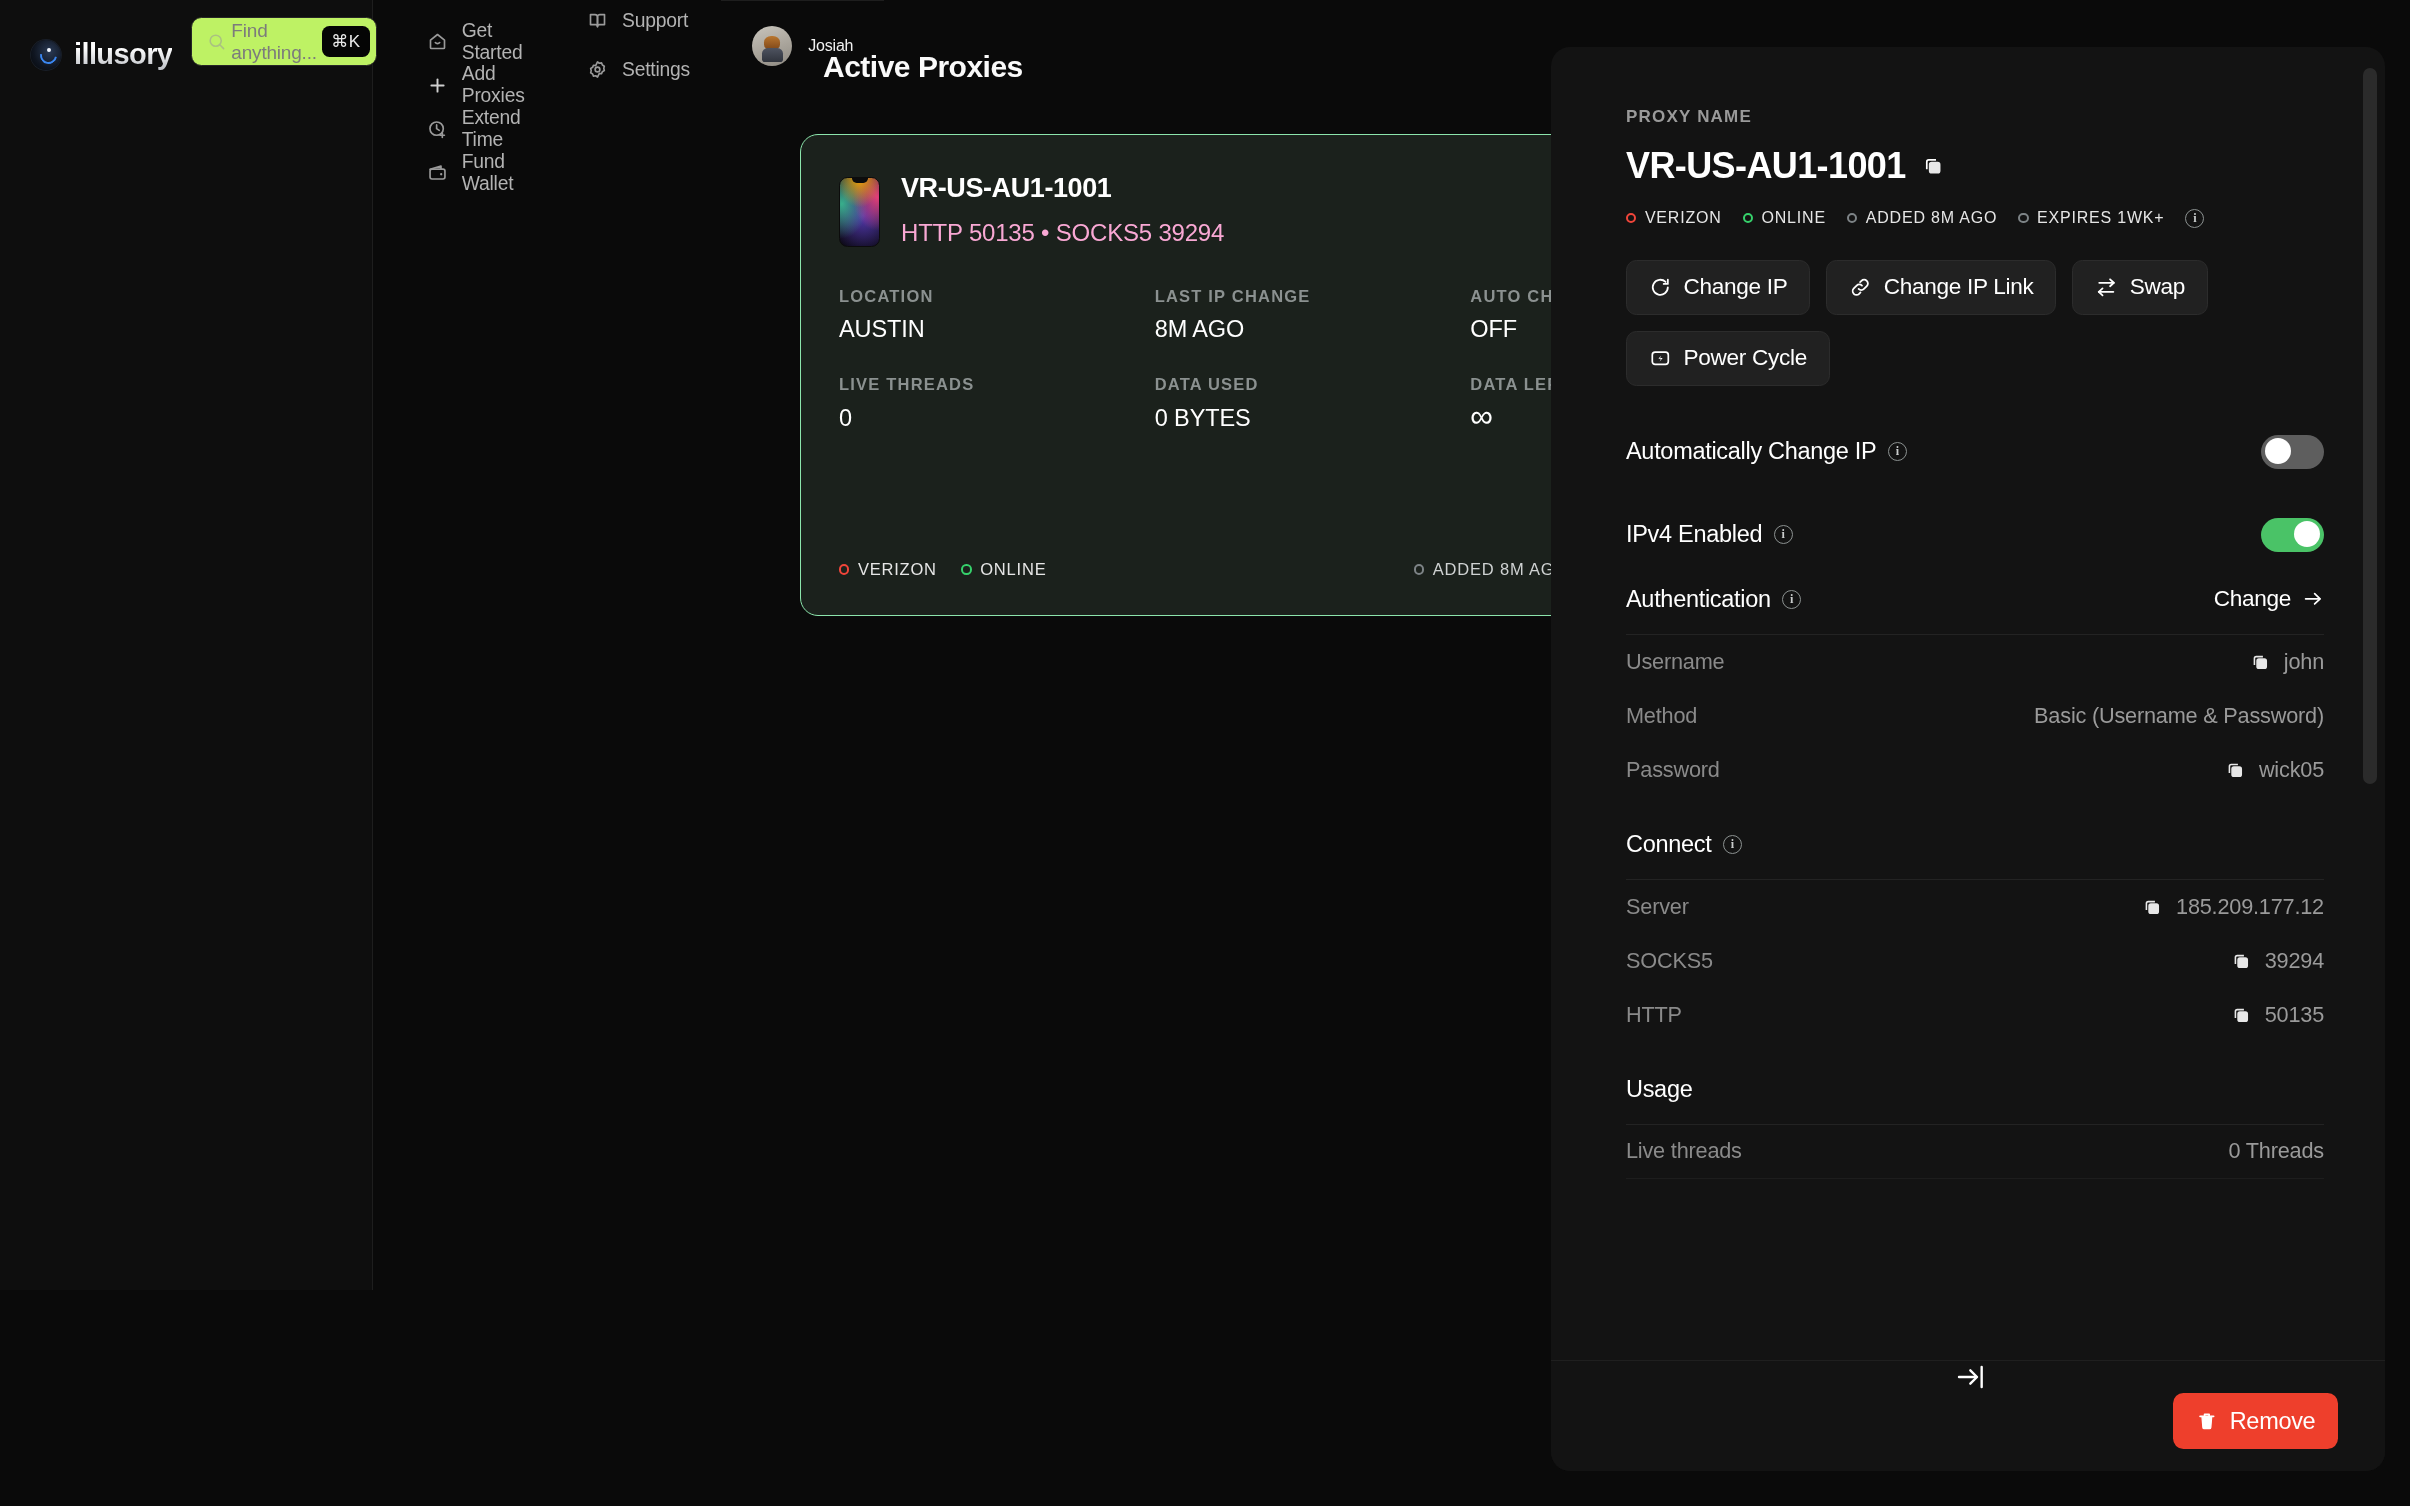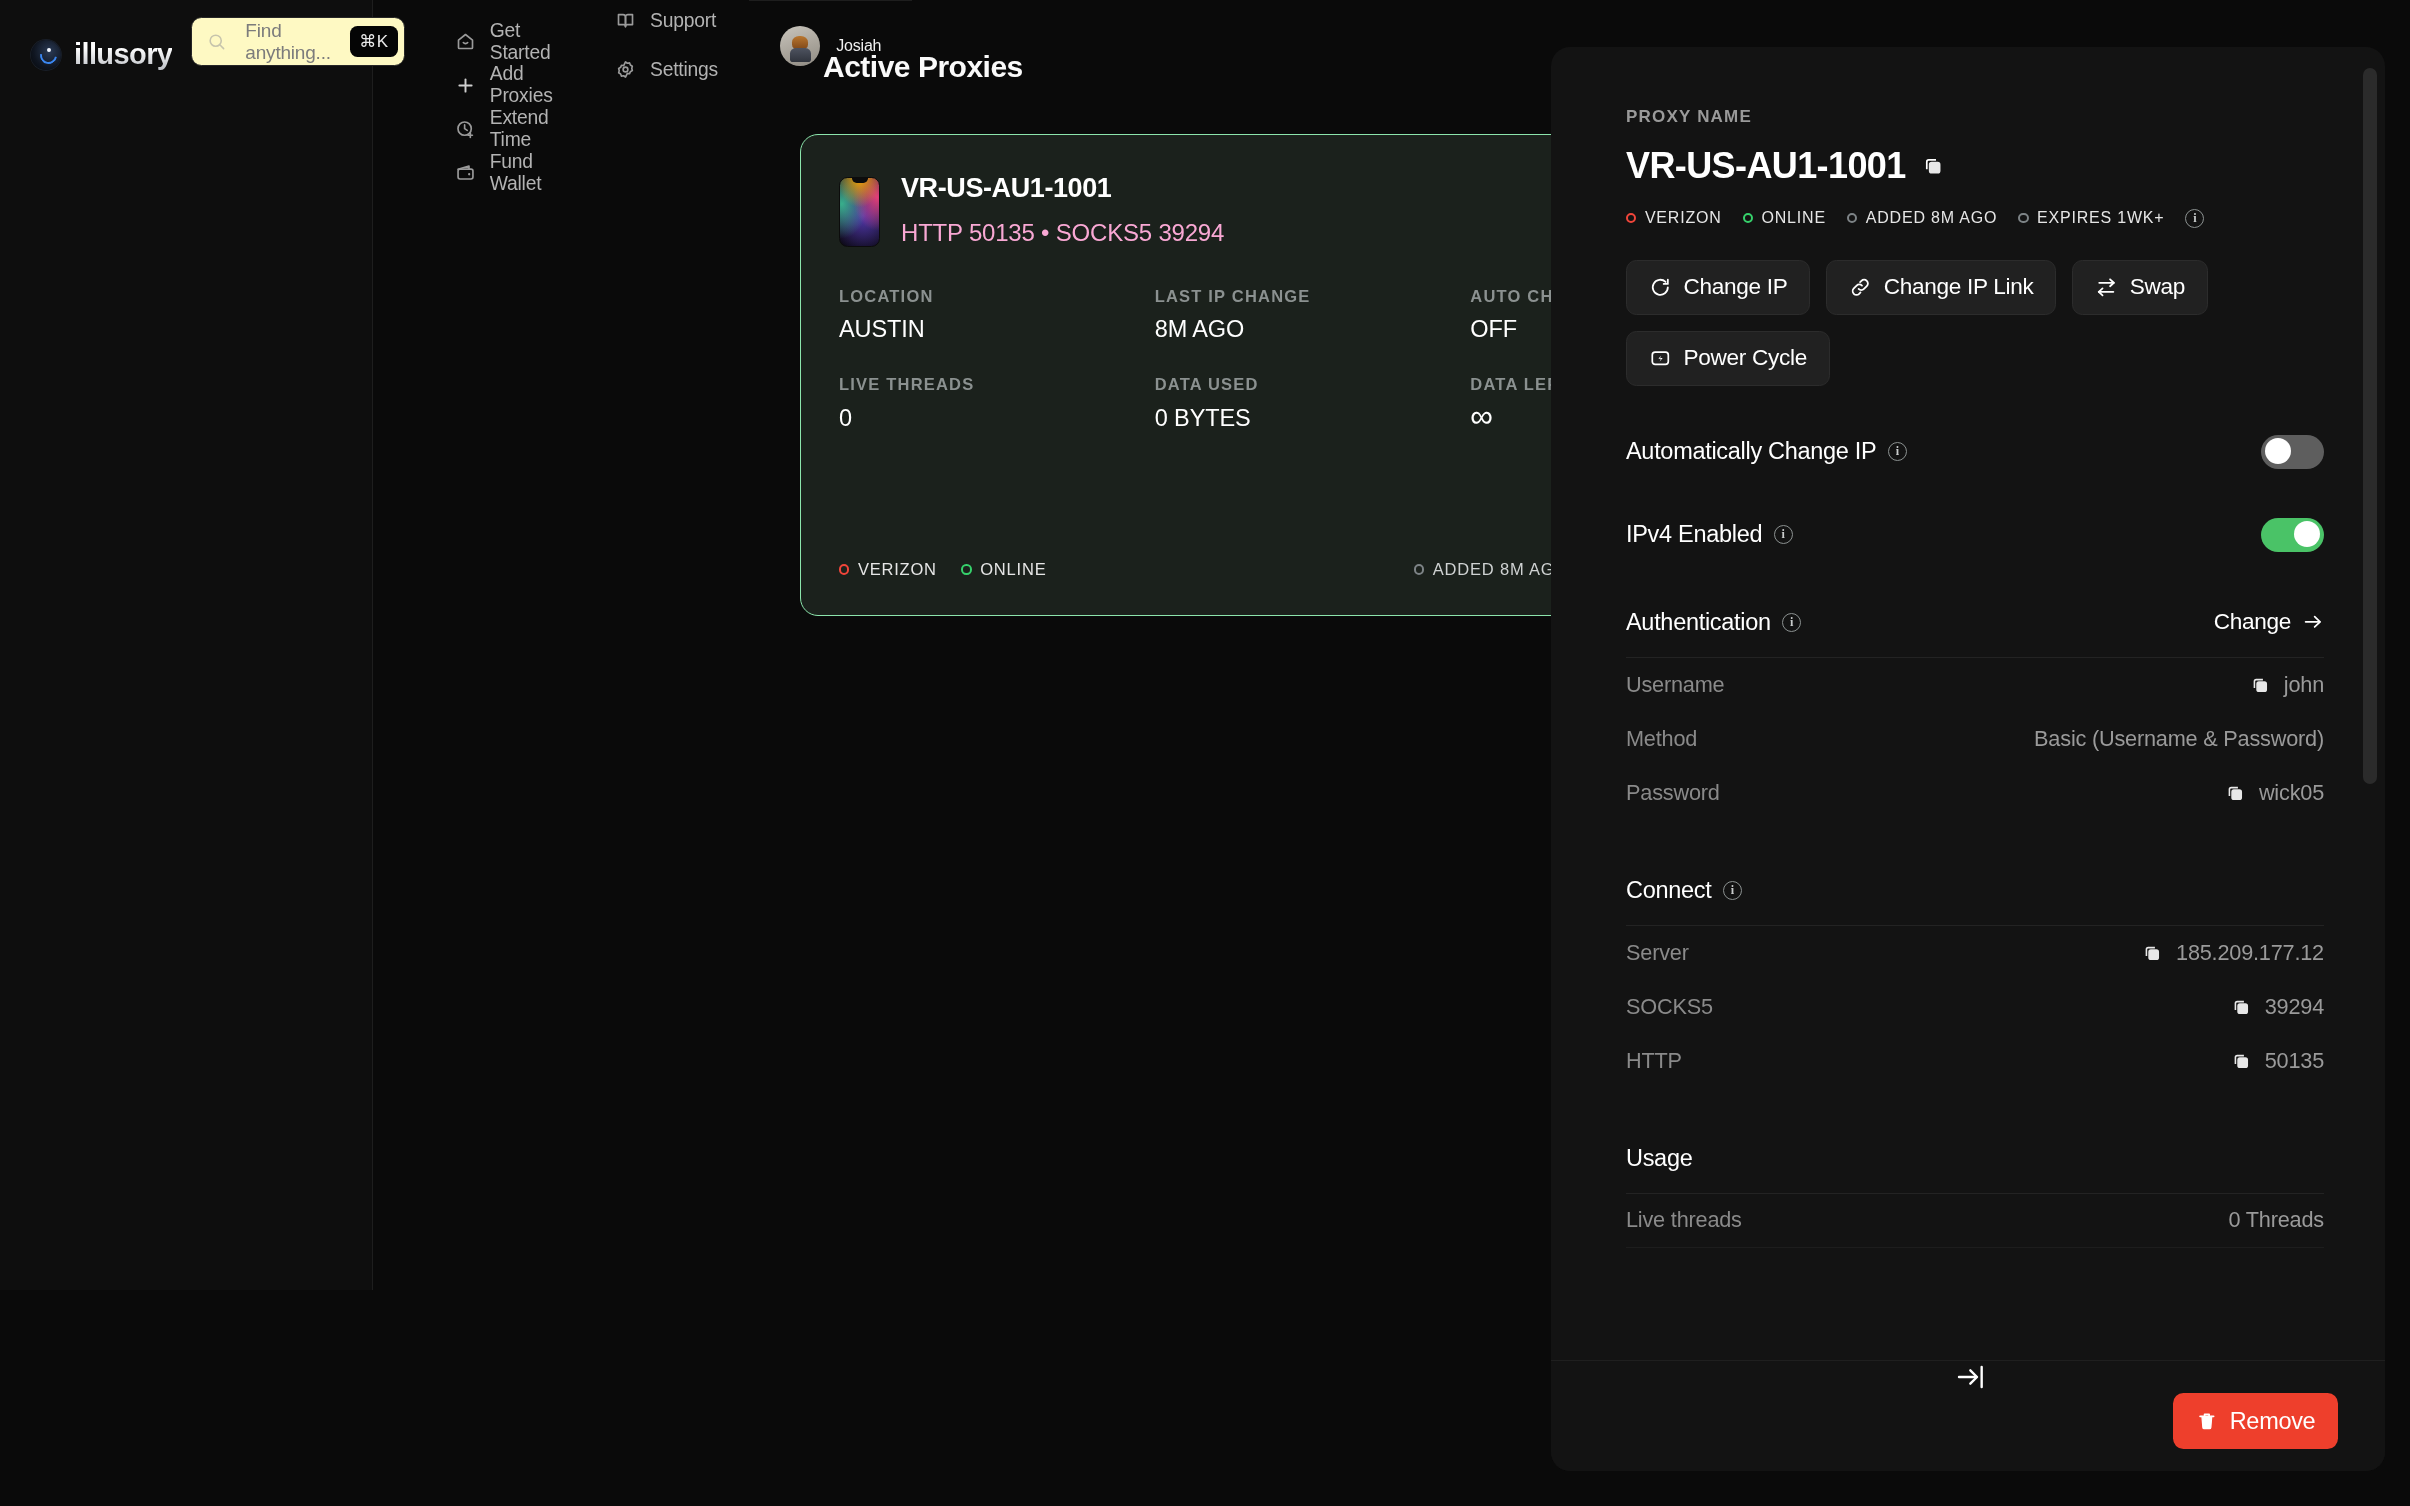--- a/index.html
+++ b/index.html
@@ -47,22 +47,22 @@
   }
   .brand-name {
     font-size: 29px; font-weight: 700; letter-spacing: -0.6px;
     background: linear-gradient(180deg, #ffffff 30%, #b9bcc2 100%);
     -webkit-background-clip: text; background-clip: text; color: transparent;
   }
 
   .search-wrap { padding: 17px 19px 0 19px; }
   .search-box {
     height: 49px; border: 0.9px solid #262626; border-radius: 10.4px;
-    background: #fef9c3; display: flex; align-items: center;
-    padding: 0 5.6px 0 15px; gap: 19px; justify-content: flex-end;
+    background: #bef264; display: flex; align-items: center;
+    padding: 0 5.6px 0 15px; gap: 5px; justify-content: flex-end;
   }
   .search-box .mag { width: 19px; height: 19px; flex: 0 0 19px; opacity: .55; }
   .search-ph { flex: 1; font-size: 19px; color: #7c7c7c; letter-spacing: -0.2px; }
   .kbd {
     background: #050505; border-radius: 7.5px; padding: 6.6px 9.4px;
     font-size: 17px; color: #e9e9e9; line-height: 1; letter-spacing: 0.5px;
     display: flex; align-items: center; gap: 0.9px;
   }
 
   .nav { padding: 21px 19px 0 19px; display: flex; flex-direction: column; gap: 2.8px; }
@@ -228,21 +228,21 @@
     position: relative; cursor: pointer; background: #5e5e5e;
   }
   .switch.on { background: #4ac367; }
   .switch .knob {
     position: absolute; top: 3.8px; left: 3.8px; width: 26px; height: 26px;
     border-radius: 50%; background: #ffffff;
   }
   .switch.on .knob { left: auto; right: 3.8px; }
 
   .section-head {
-    display: flex; align-items: center; margin-top: 57px;
+    display: flex; align-items: center; margin-top: 34px;
     padding-bottom: 21px; border-bottom: 0.9px solid #232323;
   }
   .section-head .title {
     font-size: 23.5px; color: #ffffff; letter-spacing: -0.3px;
     display: inline-flex; align-items: center; gap: 11.3px;
   }
   .section-head .action {
     margin-left: auto; display: inline-flex; align-items: center; gap: 11.3px;
     font-size: 22.6px; color: #ffffff; cursor: pointer; letter-spacing: -0.3px;
   }

